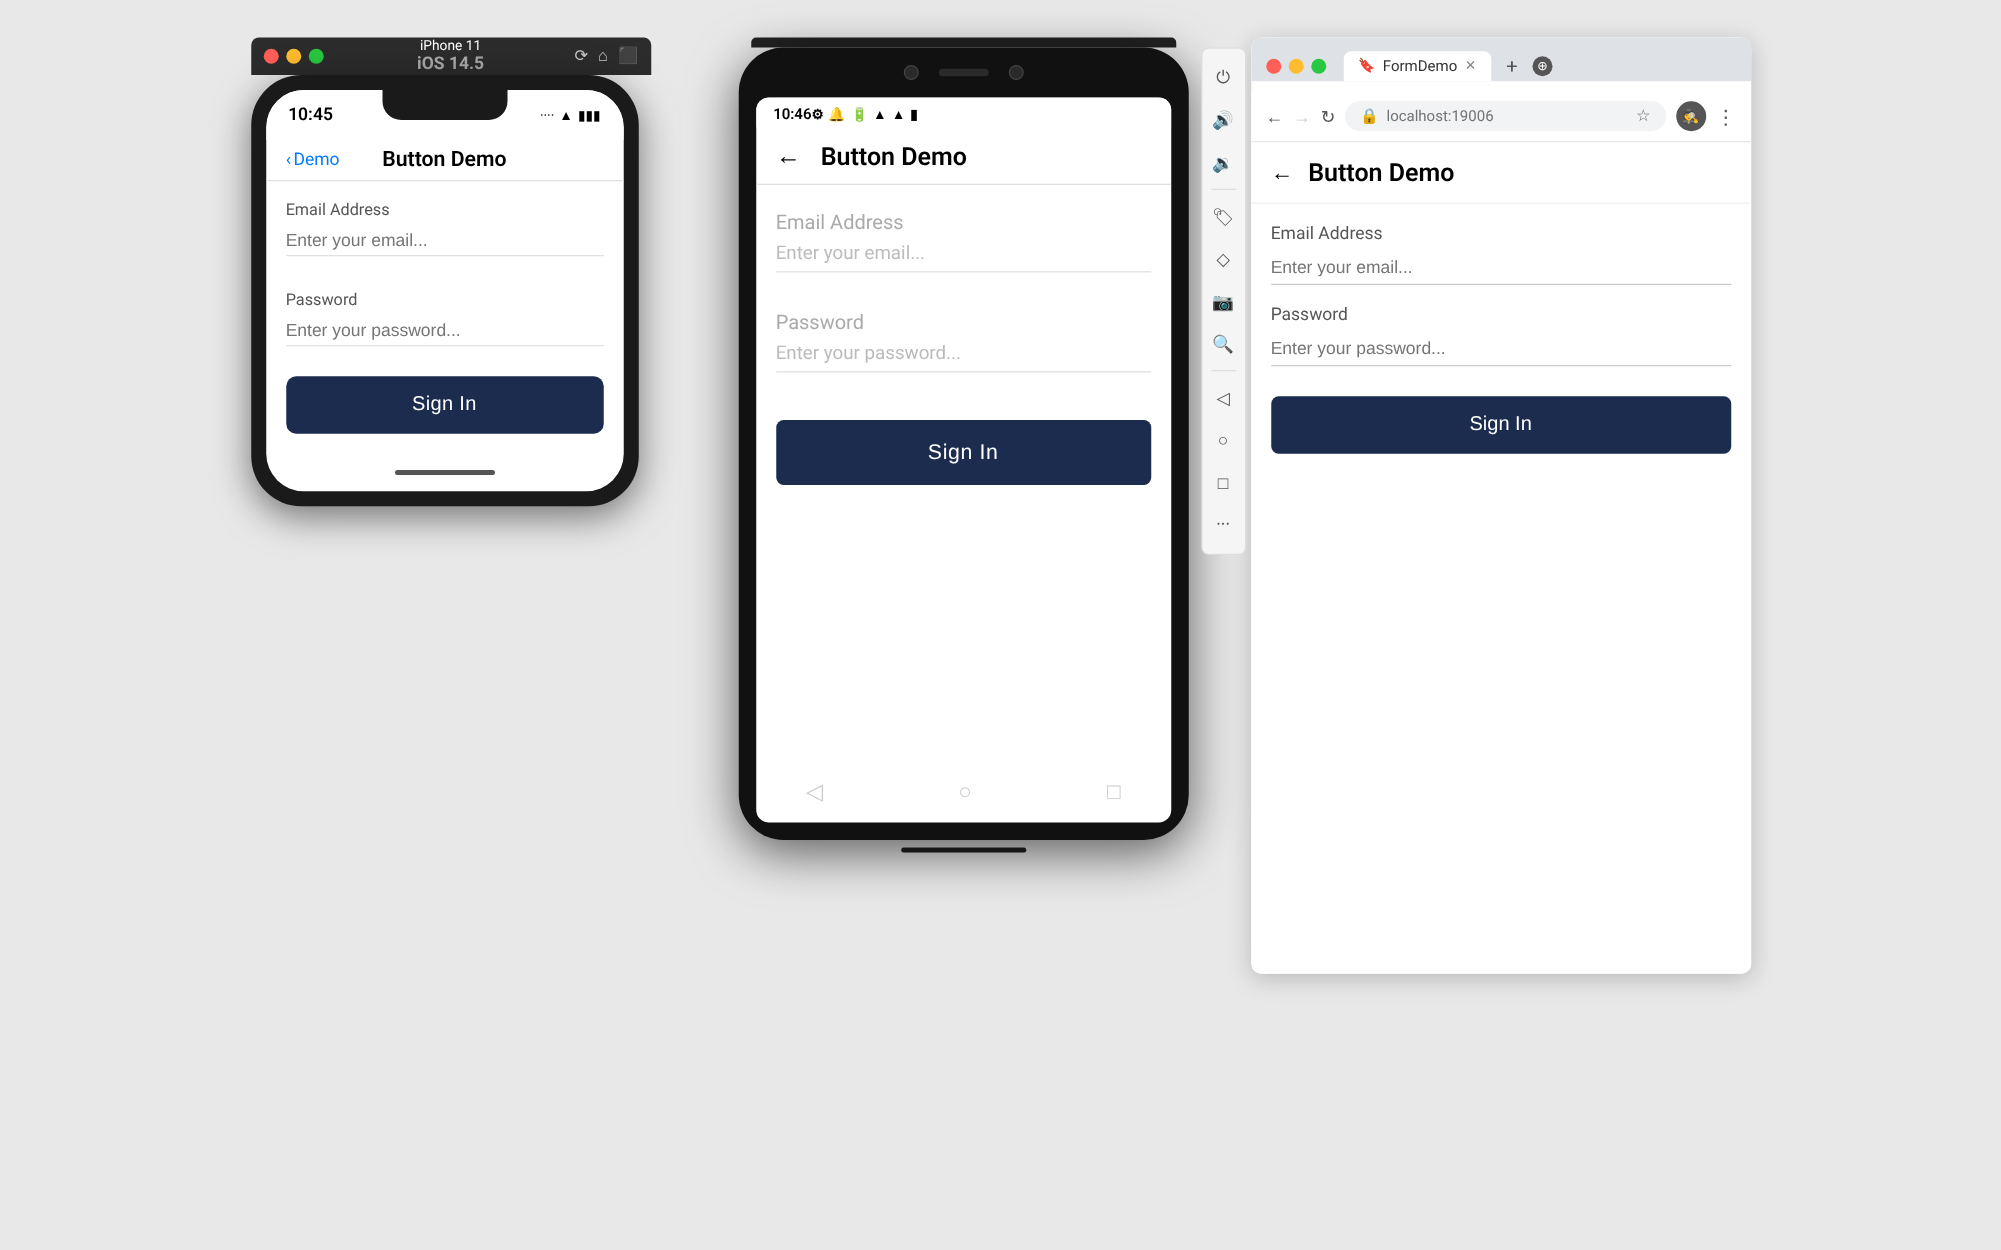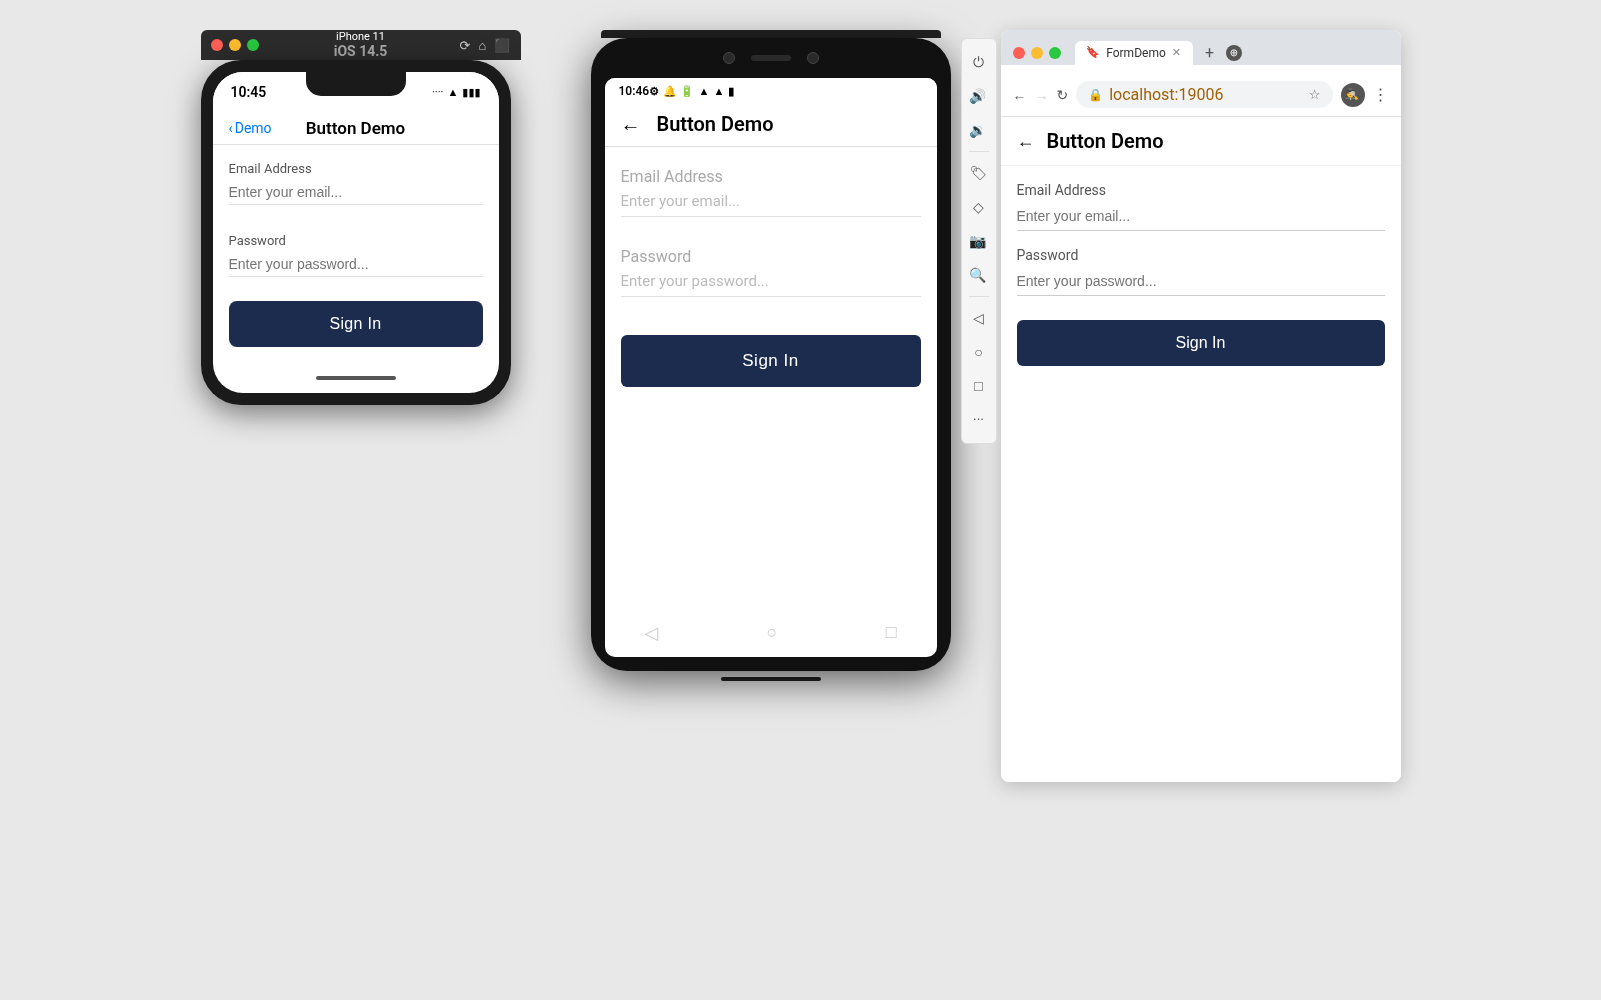--- a/index.html
+++ b/index.html
@@ -272,21 +272,21 @@
       background: #f1f3f4;
       border: none;
       border-radius: 20px;
       padding: 4px 12px;
       font-size: 12px;
       color: #333;
       display: flex;
       align-items: center;
       gap: 6px;
     }
-    .browser-url-text { font-size: 16px; color: #a16207; }
+    .browser-url-text { font-size: 12px; color: #737373; }
     .browser-url-icons { display: flex; gap: 8px; align-items: center; margin-left: auto; }
     .browser-url-icon { font-size: 13px; color: #666; }
     .browser-incognito {
       width: 24px; height: 24px; border-radius: 50%; background: #555;
       display: flex; align-items: center; justify-content: center;
       color: #fff; font-size: 11px;
     }
     .browser-menu-btn { font-size: 16px; color: #555; }
     .browser-content {
       background: #fff;

